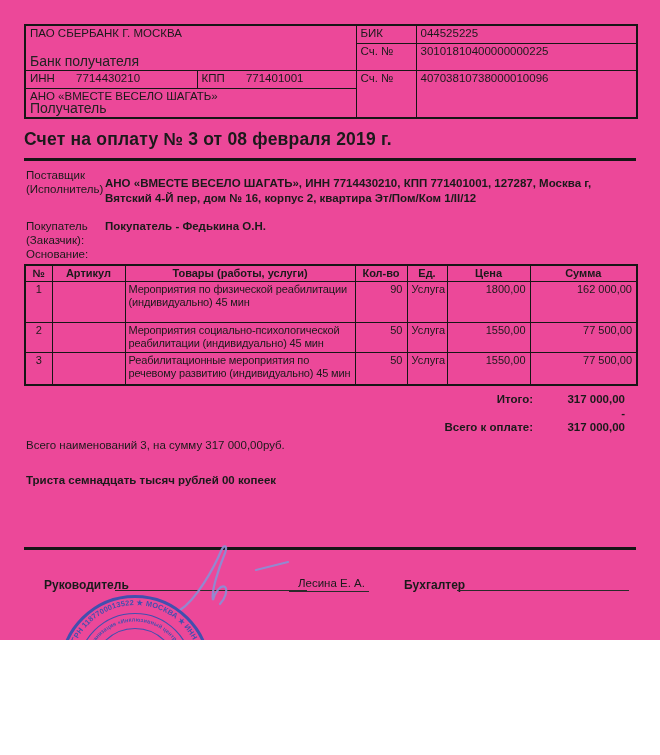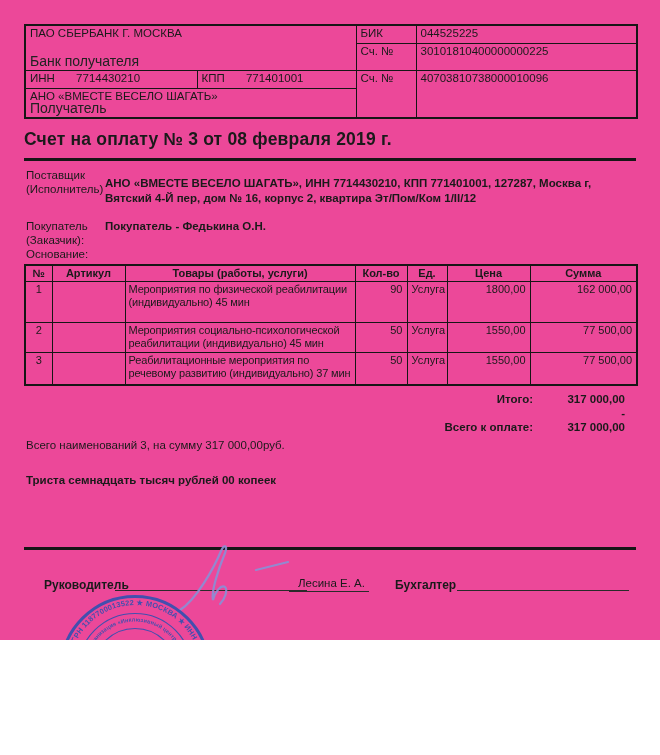--- a/index.html
+++ b/index.html
@@ -181,21 +181,21 @@
       <td></td>
       <td class="desc">Мероприятия социально-психологической реабилитации (индивидуально) 45 мин</td>
       <td class="r">50</td>
       <td>Услуга</td>
       <td class="r">1550,00</td>
       <td class="r">77 500,00</td>
     </tr>
     <tr style="height:33px">
       <td class="c">3</td>
       <td></td>
-      <td class="desc">Реабилитационные мероприятия по речевому развитию (индивидуально) 37 мин</td>
+      <td class="desc">Реабилитационные мероприятия по речевому развитию (индивидуально) 45 мин</td>
       <td class="r">50</td>
       <td>Услуга</td>
       <td class="r">1550,00</td>
       <td class="r">77 500,00</td>
     </tr>
   </tbody>
     </table>
 
   <div class="total-label" style="top:393px">Итого:</div>
   <div class="total-value" style="top:393px">317 000,00</div>
@@ -204,21 +204,21 @@
   <div class="total-value" style="top:421px">317 000,00</div>
 
   <div class="summary-line" style="top:439px">Всего наименований 3, на сумму 317 000,00руб.</div>
   <div class="summary-line bold" style="top:453px">Триста семнадцать тысяч  рублей 00 копеек</div>
 
   <div class="section-rule"></div>
 
   <div class="sig-label" style="left:26px">Руководитель</div>
   <div class="sig-line" style="left:115px; width:192px"></div>
   <div class="sig-name">Лесина Е. А.</div>
-  <div class="sig-label" style="left:377px">Бухгалтер</div>
+  <div class="sig-label" style="left:386px">Бухгалтер</div>
   <div class="sig-line" style="left:457px; width:172px"></div>
 
   <svg class="sig-svg" width="130" height="75" viewBox="0 0 130 75">
     <g fill="none" stroke="#8a90d6" stroke-width="2.2" stroke-linecap="round" opacity="0.9">
       <path d="M10,70 C26,60 44,28 51,11 C54,4 58,5 55,13 C48,30 41,52 43,60 C45,52 51,44 55,47 C58,50 55,59 50,64"></path>
       <path d="M86,30 L118,22"></path>
     </g>
   </svg>
 
   <svg class="stamp-svg" width="162" height="163" viewBox="0 0 162 162">

